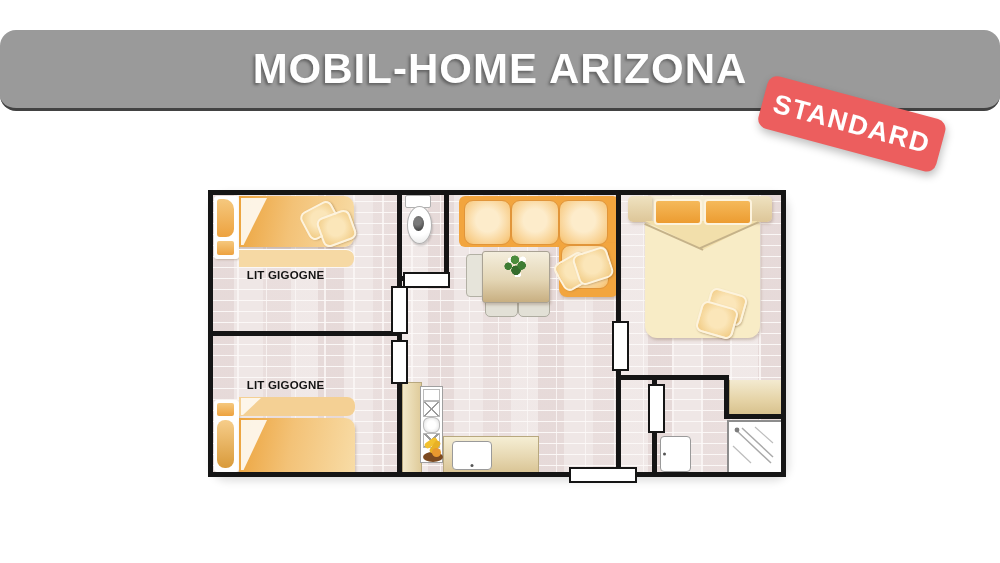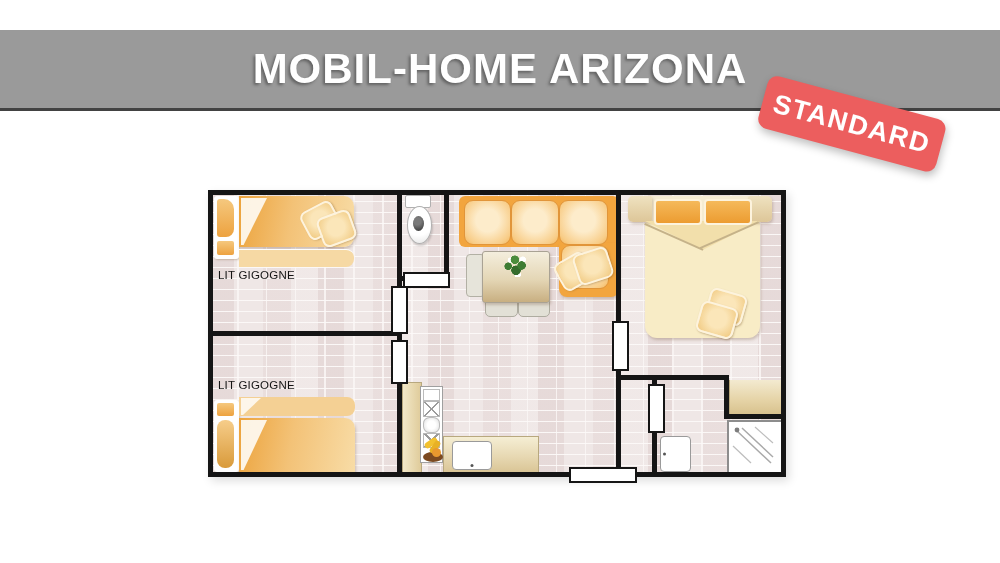--- a/index.html
+++ b/index.html
@@ -1,18 +1,18 @@
 <!DOCTYPE html>
 <html><head>
 <meta charset="utf-8">
 <style>
   html,body{margin:0;padding:0;background:#fff;}
   body{width:1000px;height:563px;overflow:hidden;font-family:"Liberation Sans",sans-serif;}
   .stage{position:relative;width:1000px;height:563px;background:#fff;}
-  .abs{position:absolute;box-sizing:border-box;}
+  .abs{position:absolute;box-sizing:border-box;border-radius:16px;}
 
   
   .banner{left:0;top:30px;width:1000px;height:81px;background:#9a9a9a;
           border-bottom:3px solid #424242;display:flex;align-items:center;justify-content:center;}
   .banner-title{color:#fff;font-size:42px;font-weight:bold;letter-spacing:1px;
                 text-shadow:-2px 2px 3px rgba(70,70,70,.65);white-space:nowrap;}
   .badge{left:770px;top:74px;width:184px;height:54px;background:#ec5e5e;border-radius:10px;
          transform:rotate(15deg);transform-origin:top left;display:flex;align-items:center;justify-content:center;
          box-shadow:2px 4px 8px rgba(0,0,0,.25);z-index:30;}
   .badge span{color:#fff;font-size:27px;font-weight:bold;letter-spacing:1.5px;}
@@ -23,21 +23,21 @@
         background-image:
           repeating-linear-gradient(0deg, rgba(252,249,248,.95) 0 1.5px, rgba(252,249,248,0) 1.5px 11px),
           repeating-linear-gradient(90deg, rgba(250,246,245,.85) 0 1.5px, rgba(250,246,245,0) 1.5px 29px),
           repeating-linear-gradient(90deg, rgba(223,207,206,.55) 0 26px, rgba(239,231,230,.4) 26px 55px, rgba(229,215,214,.55) 55px 83px, rgba(242,235,234,.4) 83px 110px);
         box-shadow:3px 4px 9px rgba(0,0,0,.13);}
   .wall{position:absolute;background:#151515;z-index:5;}
   .door{position:absolute;background:#fff;border:2px solid #151515;z-index:6;}
 
   
   .shd{box-shadow:1px 2px 3px rgba(110,80,50,.28);}
-  .room-label{position:absolute;font-size:11.5px;font-weight:normal;color:#141414;text-align:left;
+  .room-label{position:absolute;font-size:11.5px;font-weight:bold;color:#141414;text-align:center;
               letter-spacing:.2px;z-index:4;white-space:nowrap;}
   .cushion{position:absolute;border:1px solid #e1953a;border-radius:9px;
            background:radial-gradient(circle at 50% 45%, #fdeccb 0 35%, #f8cd88 80%, #f3b65c 100%);z-index:3;}
   .tilt-pillow{position:absolute;border:2px solid #fdf3dd;border-radius:7px;
                background:radial-gradient(circle at 50% 45%, #fbe6b9 0 40%, #f0c87e 100%);
                box-shadow:1px 1px 2px rgba(120,85,40,.35);z-index:4;}
   .mattress{position:absolute;background:linear-gradient(100deg,#eca33c 0%,#f3c277 45%,#f8dca6 100%);
             border-radius:0 10px 10px 0;z-index:2;}
   .fold{position:absolute;background:#fdf8ee;clip-path:polygon(0 0,100% 0,10% 100%,0 100%);
         opacity:.95;z-index:3;}

